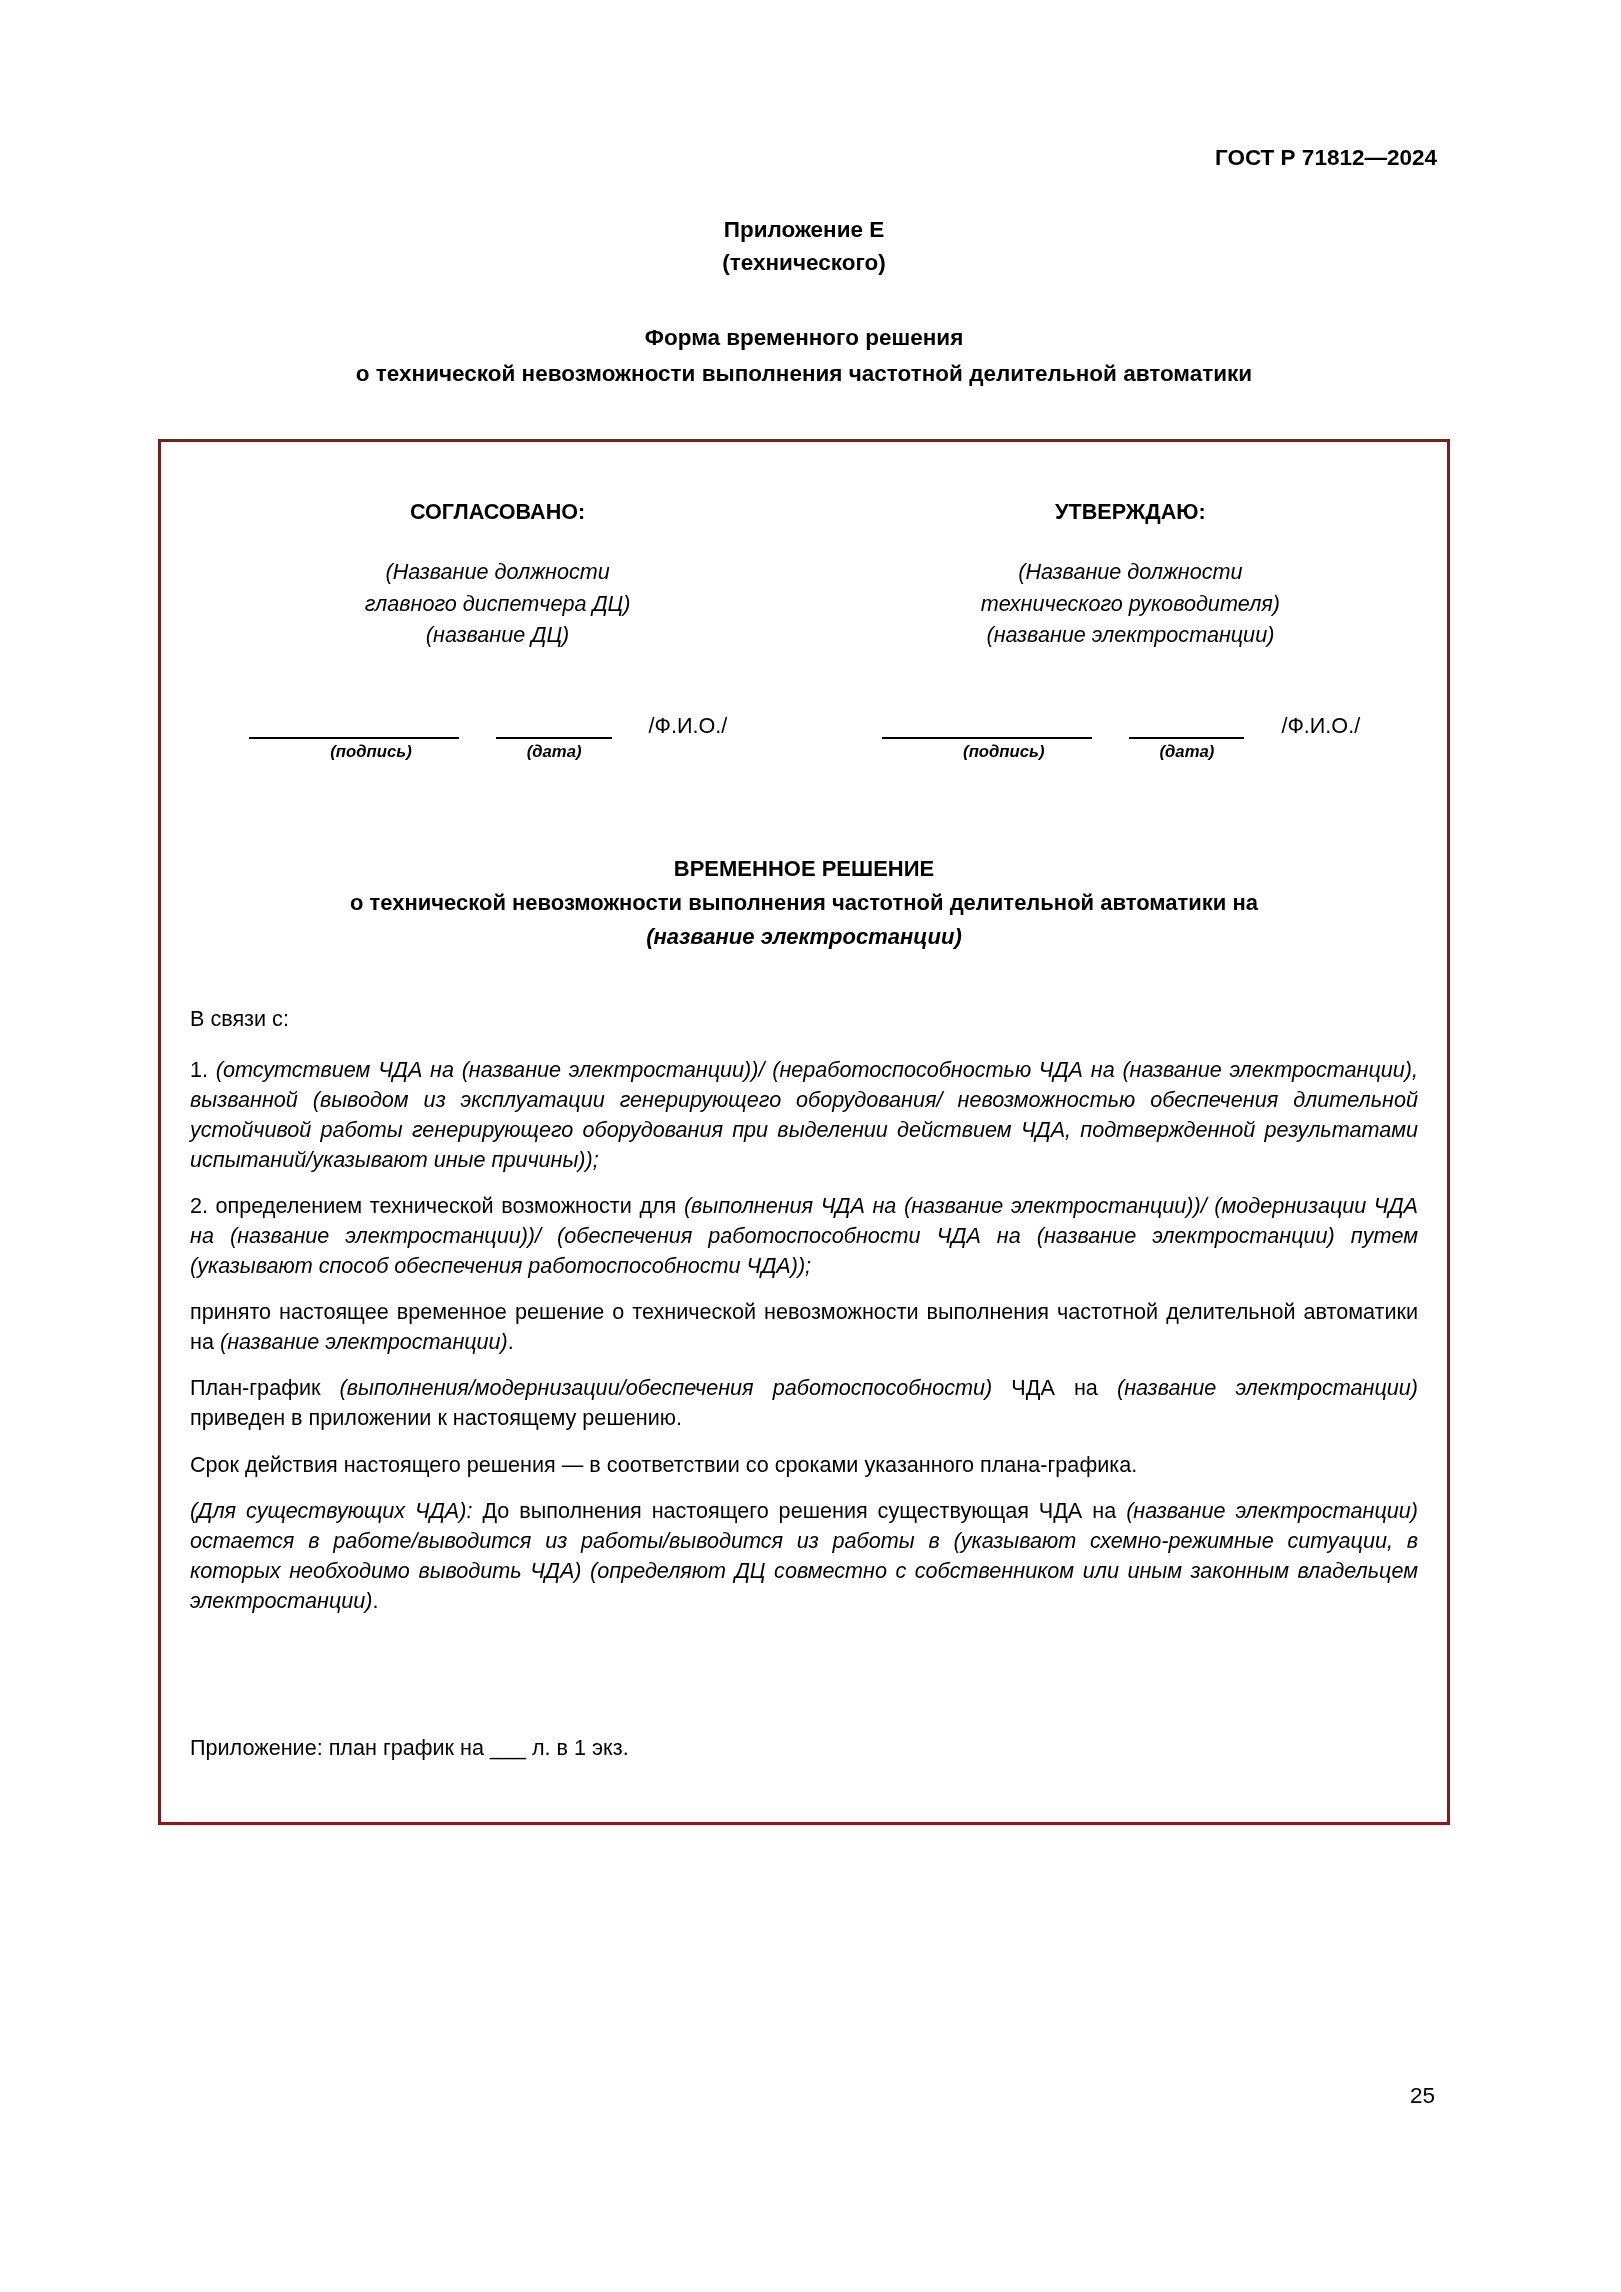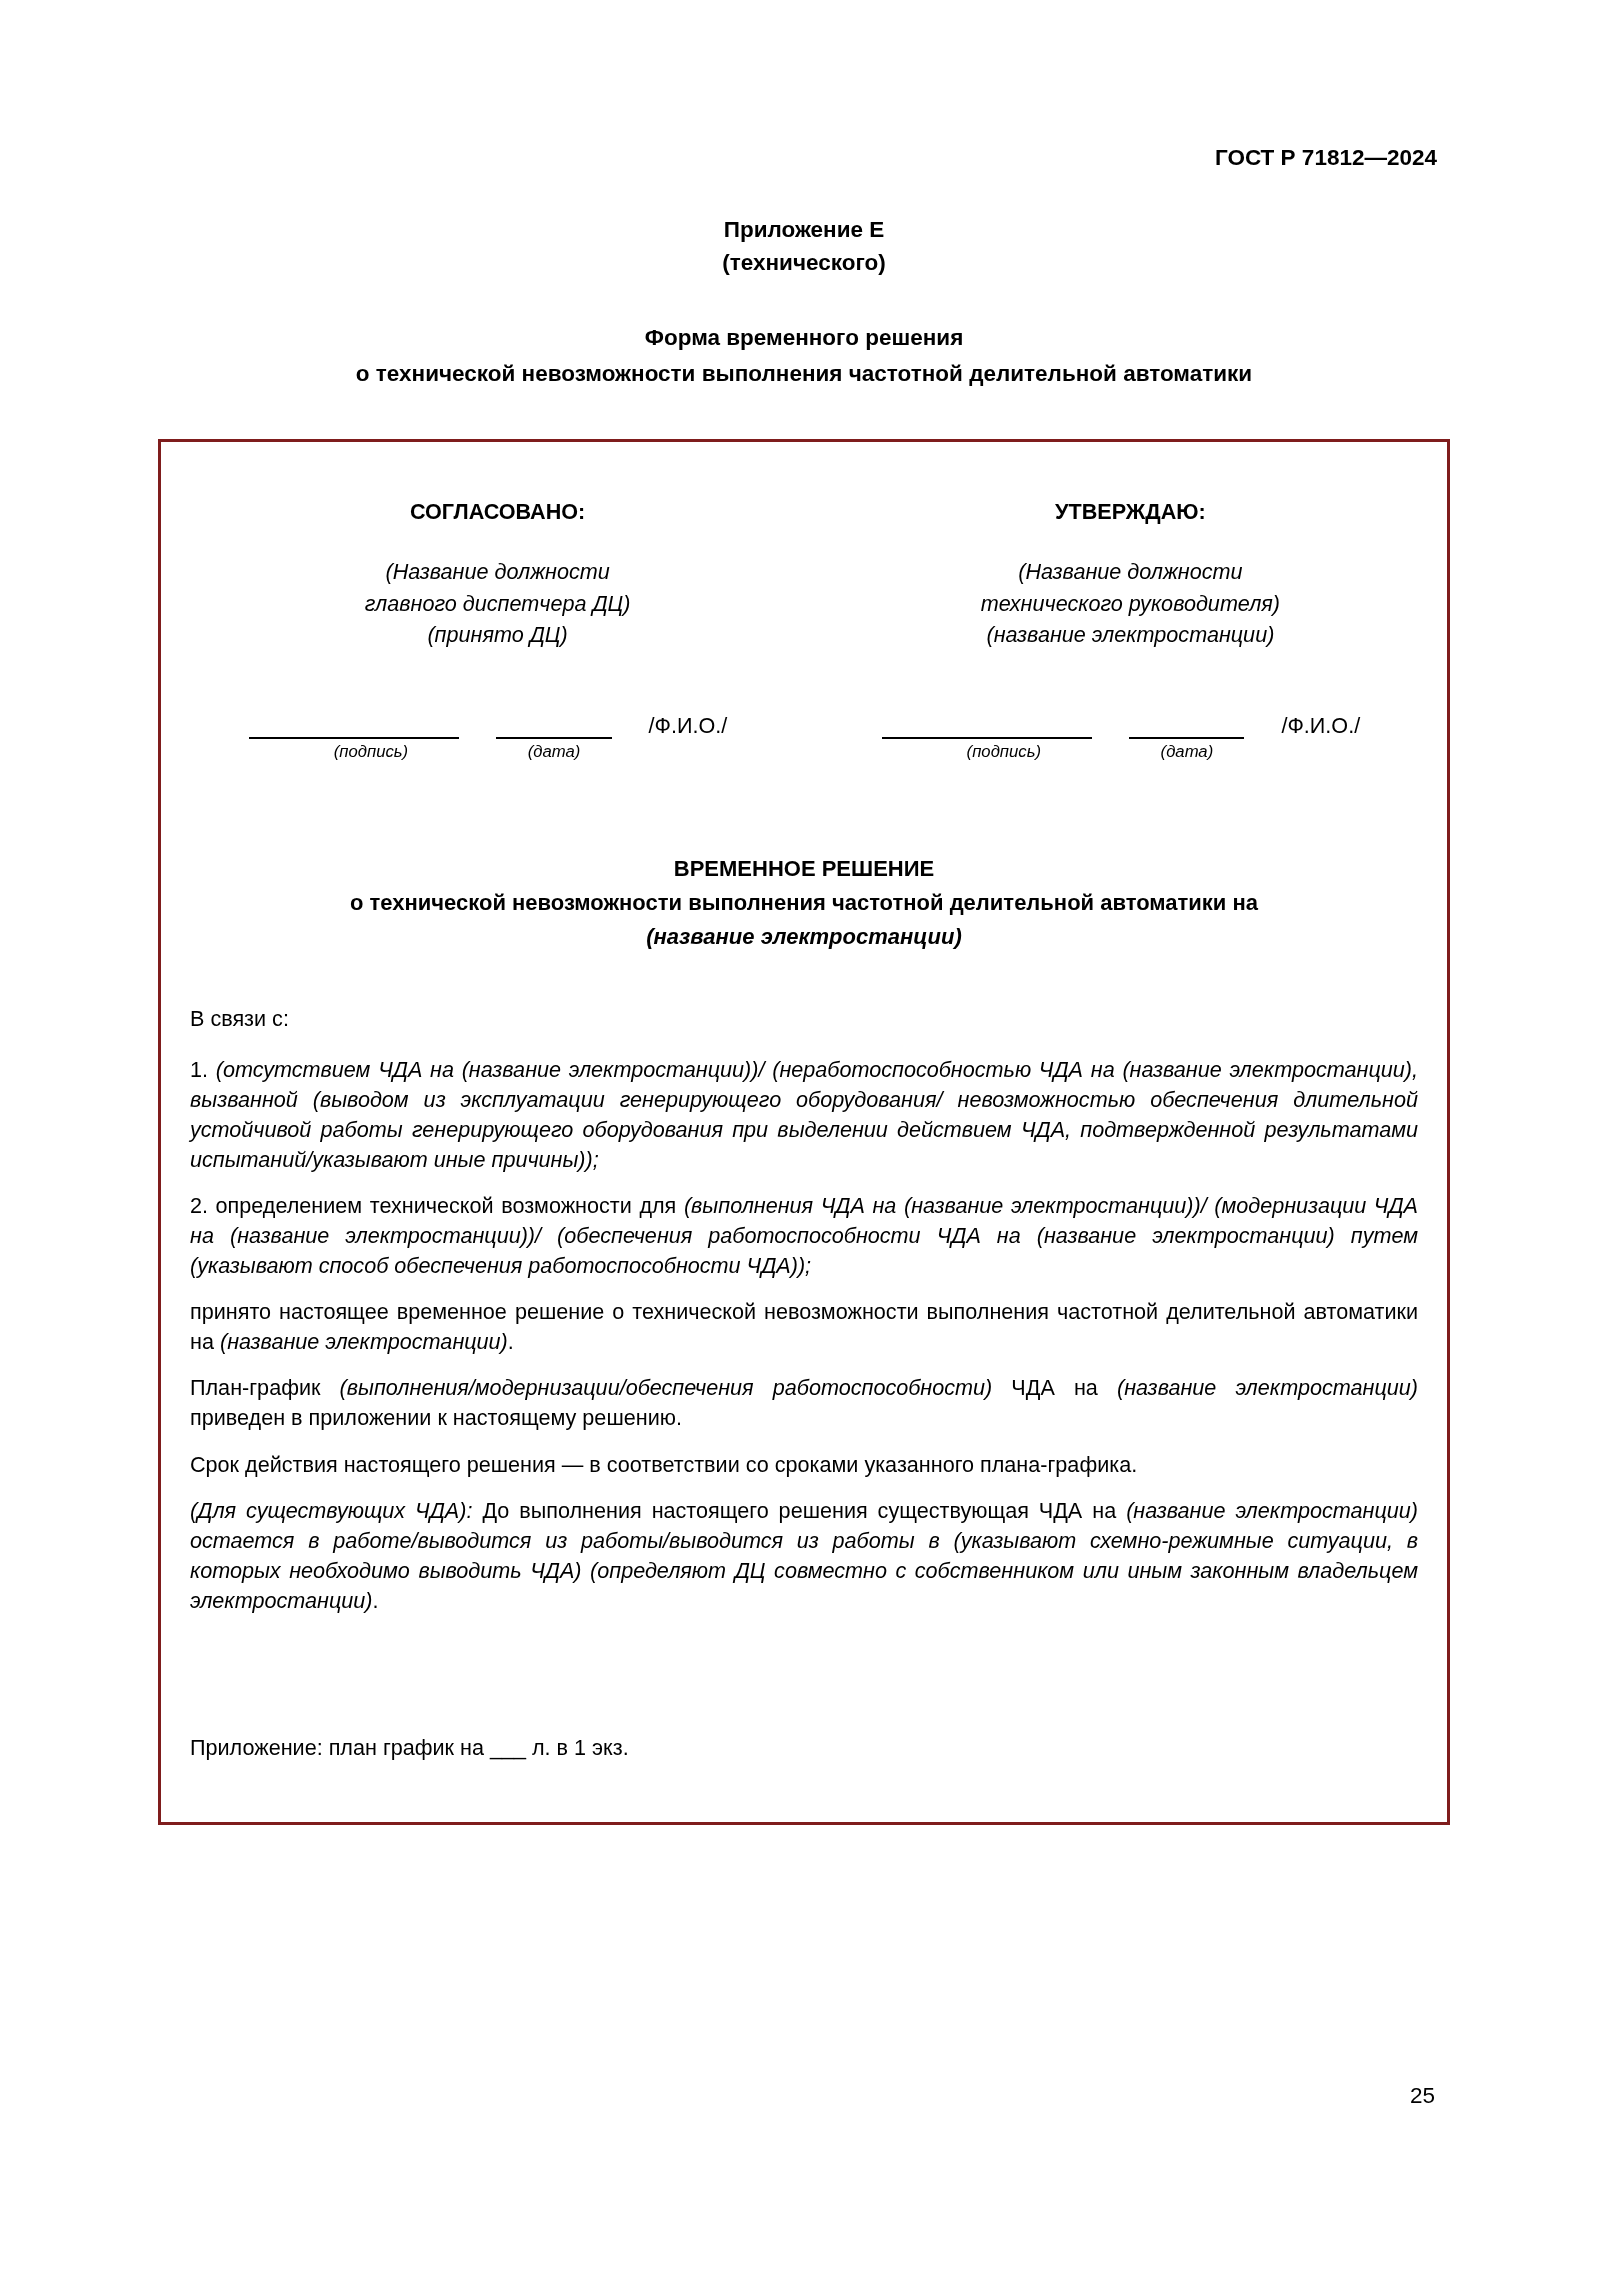--- a/index.html
+++ b/index.html
@@ -48,21 +48,21 @@
   .signoff-col { width: 44%; text-align: center; font-size: 21.6px; }
   .signoff-col .heading { font-weight: bold; font-size: 21.6px; }
   .signoff-col .pos-lines { font-style: italic; margin-top: 31px; line-height: 1.45; }
 
   .sig-area { margin-top: 61px; }
   .sig-row { display: flex; justify-content: center; align-items: flex-end; gap: 37px; }
   .sig-cell-long { width: 211px; }
   .sig-cell-short { width: 116px; }
   .sig-cell-fio { width: 98px; text-align: left; font-size: 21.6px; }
   .sig-line { display: block; border-bottom: 2px solid #000; height: 25.5px; }
-  .sig-labels { display: flex; justify-content: center; gap: 19.6px; margin-top: 2.9px; }
+  .sig-labels { display: flex; justify-content: center; gap: 19.6px; margin-top: 2.9px; font-weight: bold; }
   .sig-labels .lbl { font-style: italic; font-size: 16.7px; text-align: center; }
 
   .decision-head { margin-top: 90px; font-size: 22px; font-weight: bold; line-height: 1.55; }
 
   .body-paragraphs { margin-top: 50px; font-size: 21.6px; line-height: 1.38; text-align: justify; }
   .body-p { margin: 0 0 16.7px 0; }
   .body-p.intro { margin-bottom: 21.6px; }
   .body-p.attach-gap { margin-top: 118px; margin-bottom: 0; }
 
   .page-number {
@@ -93,21 +93,21 @@
 
     <div class="form-box">
 
       <div class="signoff-row">
 
         <div class="signoff-col">
           <div class="heading">СОГЛАСОВАНО:</div>
           <div class="pos-lines">
             <div>(Название должности</div>
             <div>главного диспетчера ДЦ)</div>
-            <div>(принято ДЦ)</div>
+            <div>(название ДЦ)</div>
           </div>
           <div class="sig-area">
             <div class="sig-row">
               <span class="sig-cell-long">
                   <span class="sig-line"></span>
                 </span>
               <span class="sig-cell-short">
                   <span class="sig-line"></span>
                 </span>
               <span class="sig-cell-fio">/Ф.И.О./</span>

